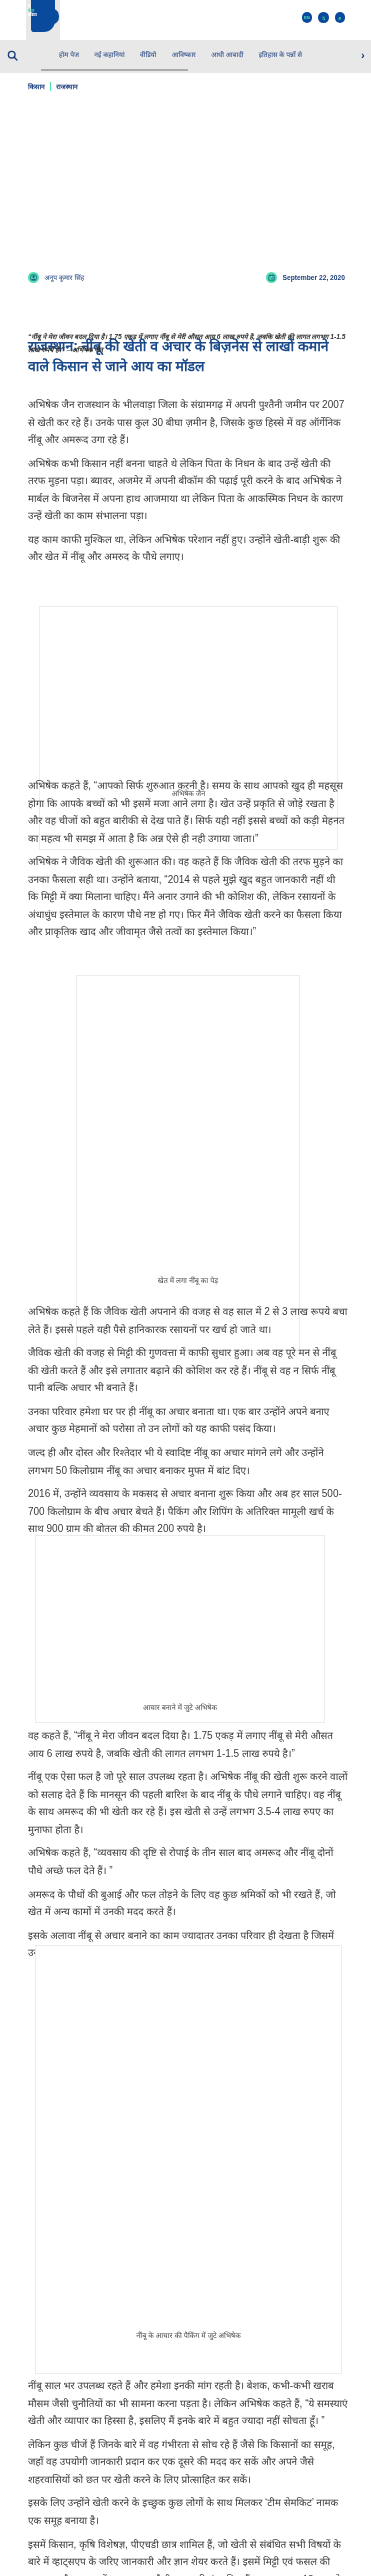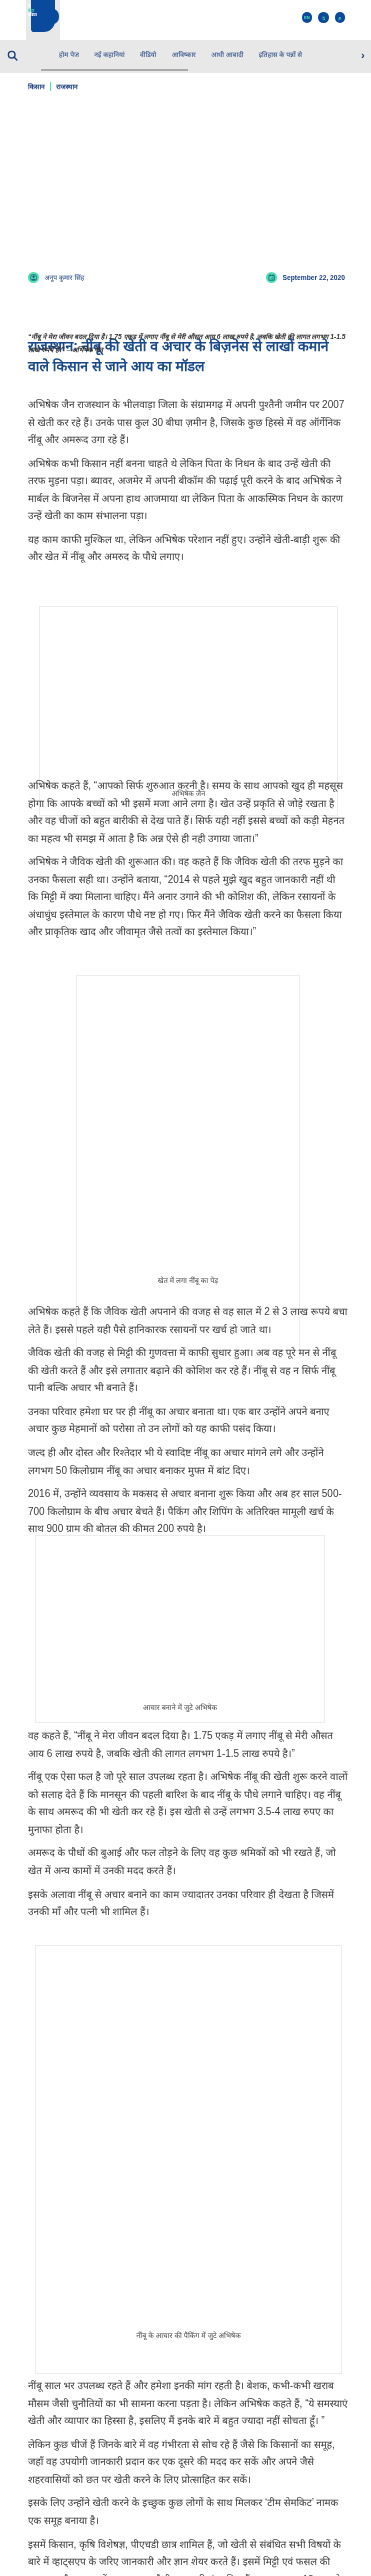--- a/index.html
+++ b/index.html
@@ -110,21 +110,21 @@
 <h1 class="title">राजस्थान: नींबू की खेती व अचार के बिज़नेस से लाखों कमाने वाले किसान से जाने आय का मॉडल</h1>
 
 <div class="intro">“नींबू ने मेरा जीवन बदल दिया है। 1.75 एकड़ में लगाए नींबू से मेरी औसत आय 6 लाख रुपये है, जबकि खेती की लागत लगभग 1-1.5 लाख रुपये है।” – अभिषेक जैन</div>
 
 <div class="body" style="top:396px;">
   <p>अभिषेक जैन राजस्थान के भीलवाड़ा जिला के संग्रामगढ़ में अपनी पुश्तैनी जमीन पर 2007 से खेती कर रहे हैं। उनके पास कुल 30 बीघा ज़मीन है, जिसके कुछ हिस्से में वह ऑर्गेनिक नींबू और अमरूद उगा रहे हैं।</p>
   <p>अभिषेक कभी किसान नहीं बनना चाहते थे लेकिन पिता के निधन के बाद उन्हें खेती की तरफ मुड़ना पड़ा। ब्यावर, अजमेर में अपनी बीकॉम की पढ़ाई पूरी करने के बाद अभिषेक ने मार्बल के बिजनेस में अपना हाथ आजमाया था लेकिन पिता के आकस्मिक निधन के कारण उन्हें खेती का काम संभालना पड़ा।</p>
   <p>यह काम काफी मुश्किल था, लेकिन अभिषेक परेशान नहीं हुए। उन्होंने खेती-बाड़ी शुरू की और खेत में नींबू और अमरुद के पौधे लगाए।</p>
 </div>
 
-<div class="frame" style="left:39px; top:606px; width:299px; height:210px;">
+<div class="frame" style="left:39px; top:606px; width:299px; height:244px;">
   <div class="caption" style="top:181px;">अभिषेक जैन</div>
 </div>
 
 <div class="body" style="top:777px;">
   <p>अभिषेक कहते हैं, “आपको सिर्फ शुरुआत करनी है। समय के साथ आपको खुद ही महसूस होगा कि आपके बच्चों को भी इसमें मजा आने लगा है। खेत उन्हें प्रकृति से जोड़े रखता है और वह चीजों को बहुत बारीकी से देख पाते हैं। सिर्फ यही नहीं इससे बच्चों को कड़ी मेहनत का महत्व भी समझ में आता है कि अन्न ऐसे ही नही उगाया जाता।”</p>
   <p>अभिषेक ने जैविक खेती की शुरूआत की। वह कहते हैं कि जैविक खेती की तरफ मुड़ने का उनका फैसला सही था। उन्होंने बताया, “2014 से पहले मुझे खुद बहुत जानकारी नहीं थी कि मिट्टी में क्या मिलाना चाहिए। मैंने अनार उगाने की भी कोशिश की, लेकिन रसायनों के अंधाधुंध इस्तेमाल के कारण पौधे नष्ट हो गए। फिर मैंने जैविक खेती करने का फैसला किया और प्राकृतिक खाद और जीवामृत जैसे तत्वों का इस्तेमाल किया।”</p>
 </div>
 
 <div class="frame" style="left:76px; top:975px; width:224px; height:376px;">
   <div class="caption" style="top:299px;">खेत में लगा नींबू का पेड़</div>
@@ -138,20 +138,21 @@
   <p>2016 में, उन्होंने व्यवसाय के मकसद से अचार बनाना शुरू किया और अब हर साल 500-700 किलोग्राम के बीच अचार बेचते हैं। पैकिंग और शिपिंग के अतिरिक्त मामूली खर्च के साथ 900 ग्राम की बोतल की कीमत 200 रुपये है।</p>
 </div>
 
 <div class="frame" style="left:35px; top:1535px; width:290px; height:188px;">
   <div class="caption" style="top:166px;">आचार बनाने में जुटे अभिषेक</div>
 </div>
 
 <div class="body" style="top:1727px;">
   <p>वह कहते हैं, “नींबू ने मेरा जीवन बदल दिया है। 1.75 एकड़ में लगाए नींबू से मेरी औसत आय 6 लाख रुपये है, जबकि खेती की लागत लगभग 1-1.5 लाख रुपये है।”</p>
   <p>नींबू एक ऐसा फल है जो पूरे साल उपलब्ध रहता है। अभिषेक नींबू की खेती शुरू करने वालों को सलाह देते हैं कि मानसून की पहली बारिश के बाद नींबू के पौधे लगाने चाहिए। वह नींबू के साथ अमरूद की भी खेती कर रहे हैं। इस खेती से उन्हें लगभग 3.5-4 लाख रुपए का मुनाफा होता है।</p>
+  <p>अभिषेक कहते हैं, “व्यवसाय की दृष्टि से रोपाई के तीन साल बाद अमरूद और नींबू दोनों पौधे अच्छे फल देते हैं। ”</p>
   <p>अमरूद के पौधों की बुआई और फल तोड़ने के लिए वह कुछ श्रमिकों को भी रखते हैं, जो खेत में अन्य कामों में उनकी मदद करते हैं।</p>
   <p>इसके अलावा नींबू से अचार बनाने का काम ज्यादातर उनका परिवार ही देखता है जिसमें उनकी माँ और पत्नी भी शामिल हैं।</p>
 </div>
 
 <div class="frame" style="left:35px; top:1945px; width:307px; height:429px;">
   <div class="caption" style="top:384px;">नींबू के आचार की पैकिंग में जुटे अभिषेक</div>
 </div>
 
 <div class="body" style="top:2377px;">
   <p>नींबू साल भर उपलब्ध रहते हैं और हमेशा इनकी मांग रहती है। बेशक, कभी-कभी खराब मौसम जैसी चुनौतियों का भी सामना करना पड़ता है। लेकिन अभिषेक कहते हैं, “ये समस्याएं खेती और व्यापार का हिस्सा है, इसलिए मैं इनके बारे में बहुत ज्यादा नहीं सोचता हूँ। ”</p>

